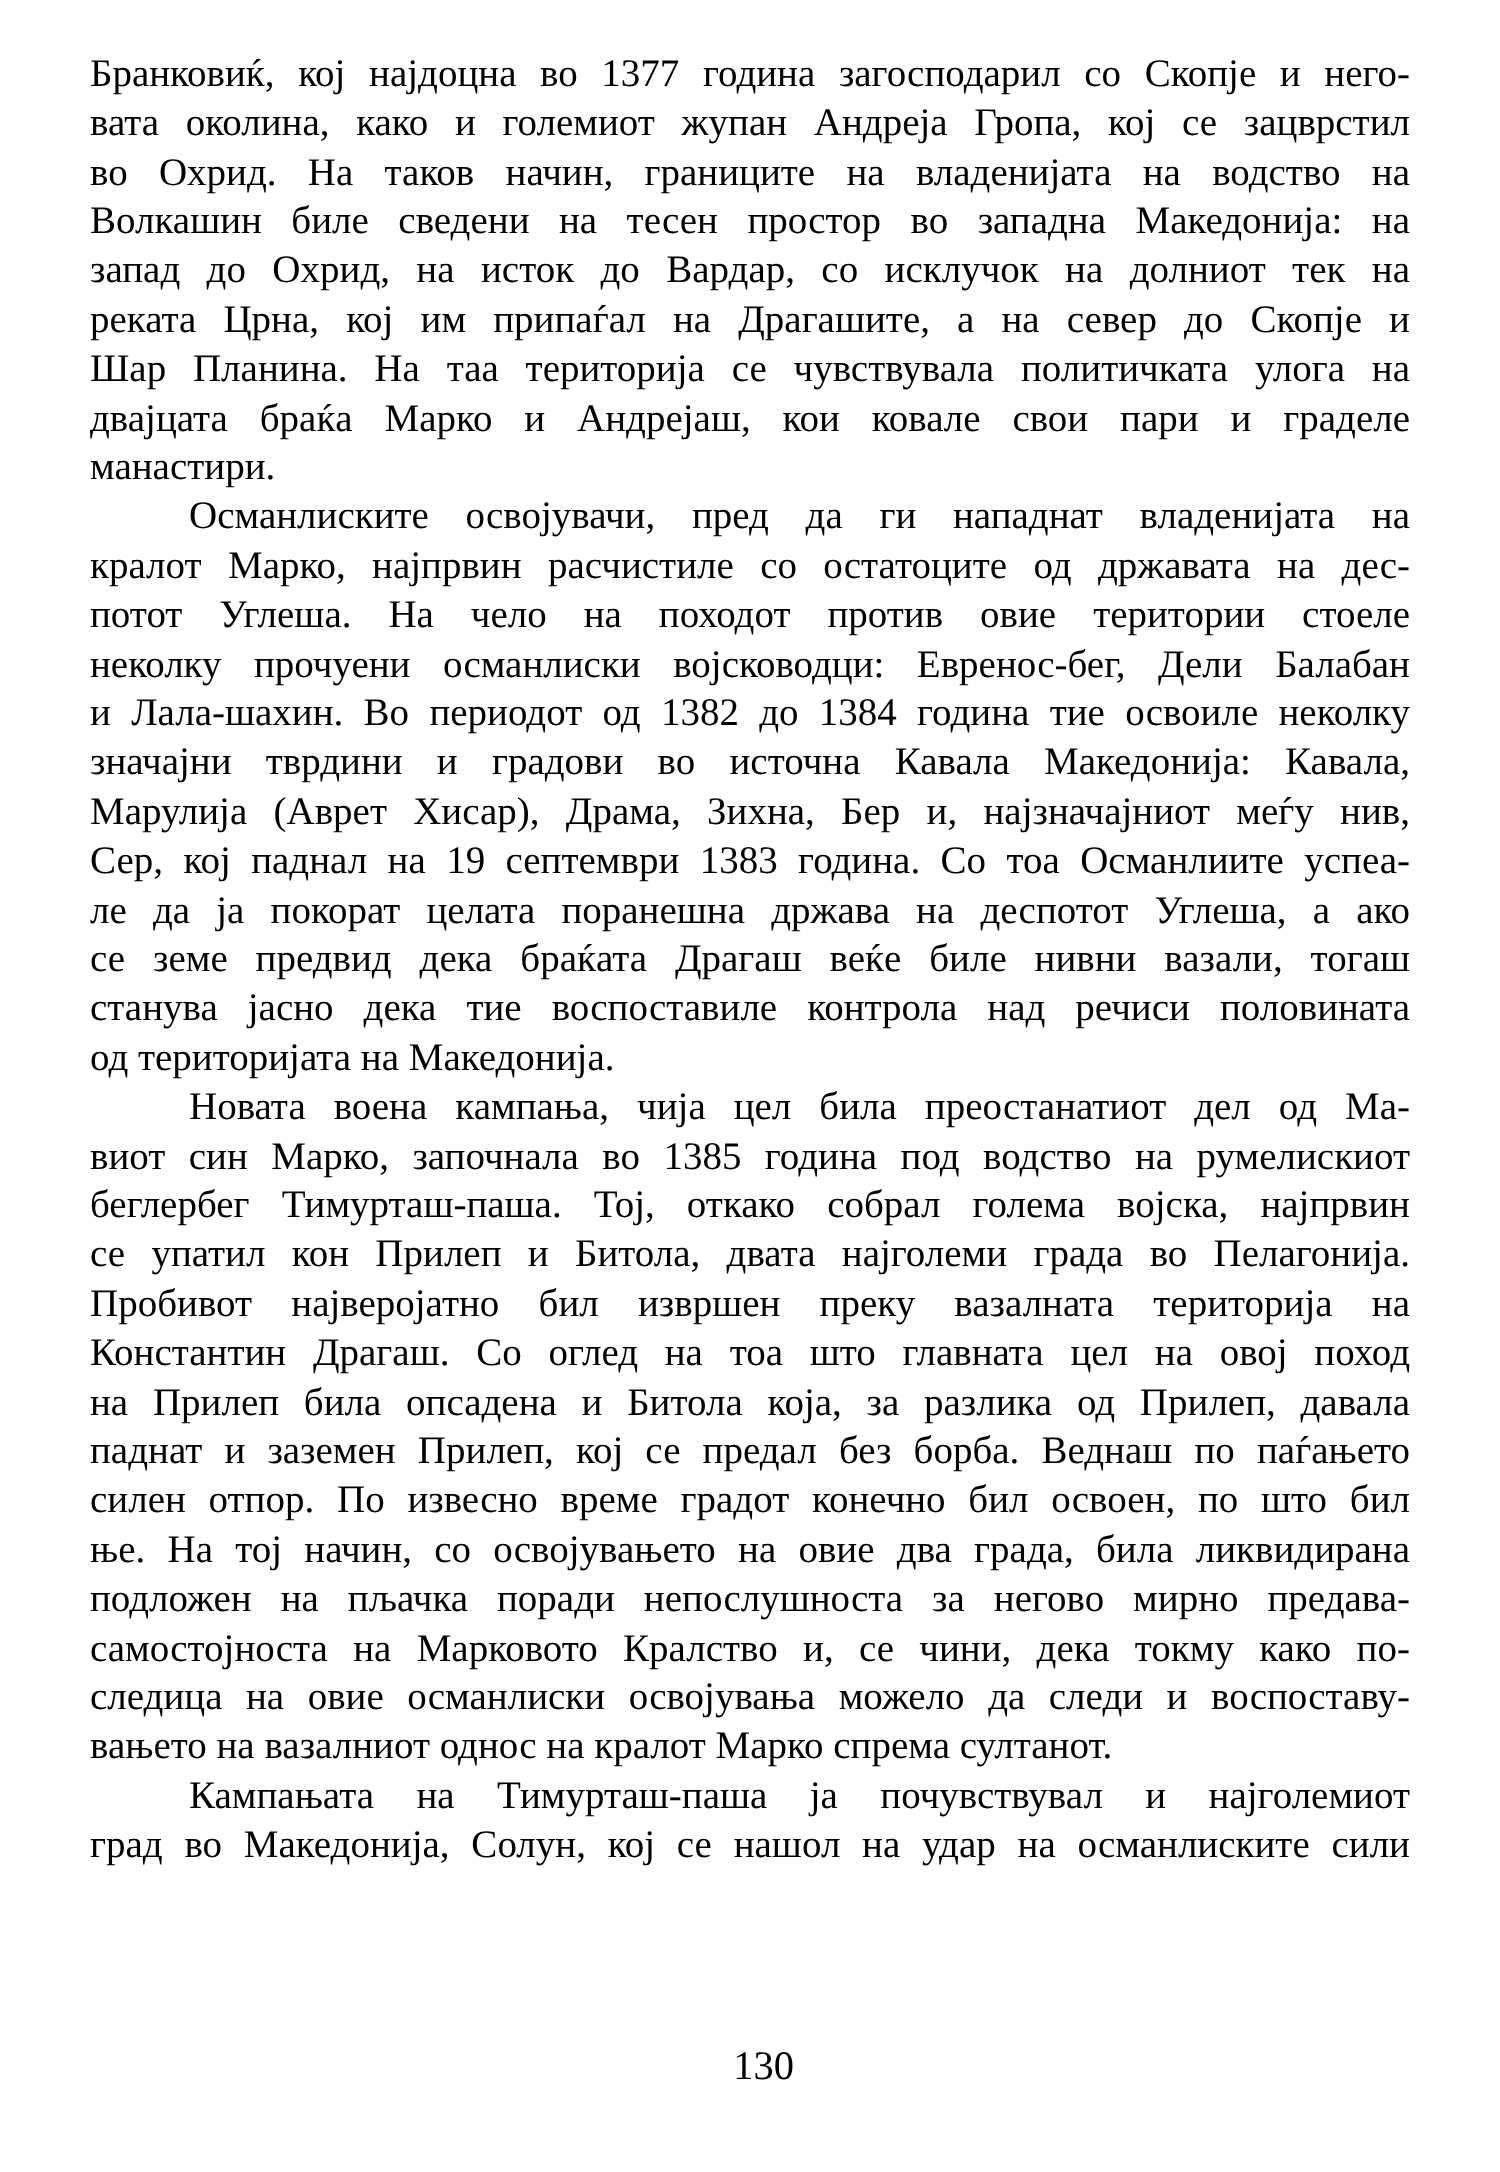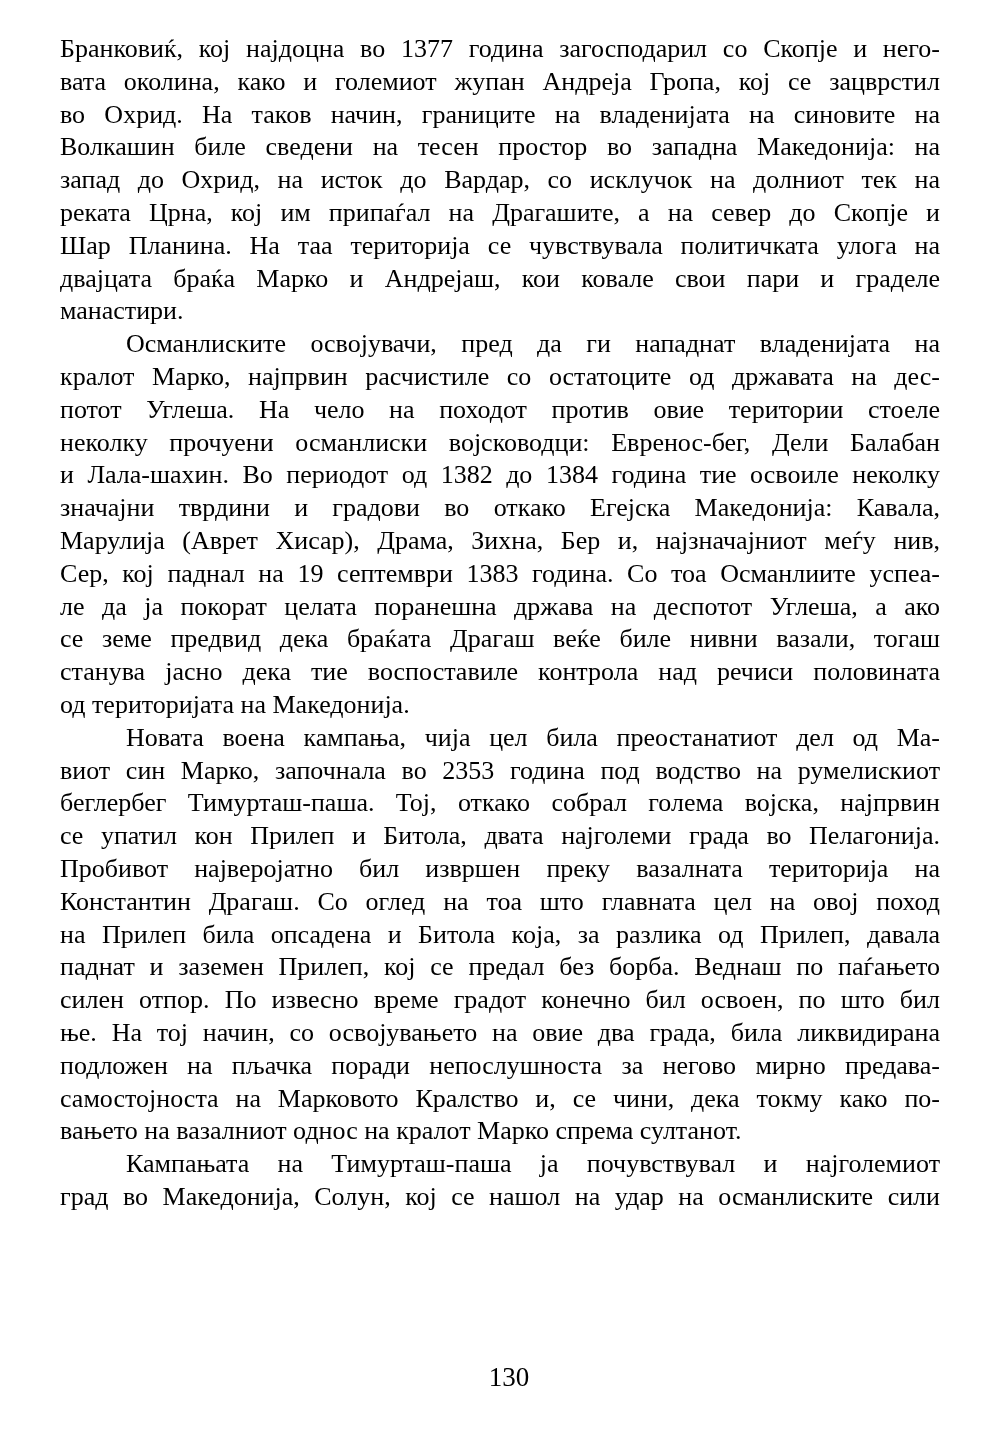--- a/index.html
+++ b/index.html
@@ -45,55 +45,56 @@
   }
 </style>
 </head>
 <body>
 
 <div class="page">
   <div class="text-block">
       <div class="paragraph">
         <div class="line justify">Бранковиќ, кој најдоцна во 1377 година загосподарил со Скопје и него-</div>
         <div class="line justify">вата околина, како и големиот жупан Андреја Гропа, кој се зацврстил</div>
-        <div class="line justify">во Охрид. На таков начин, границите на владенијата на синовите на</div>
+        <div class="line justify">во Охрид. На таков начин, границите на владенијата на водство на</div>
         <div class="line justify">Волкашин биле сведени на тесен простор во западна Македонија: на</div>
         <div class="line justify">запад до Охрид, на исток до Вардар, со исклучок на долниот тек на</div>
         <div class="line justify">реката Црна, кој им припаѓал на Драгашите, а на север до Скопје и</div>
         <div class="line justify">Шар Планина. На таа територија се чувствувала политичката улога на</div>
         <div class="line justify">двајцата браќа Марко и Андрејаш, кои ковале свои пари и граделе</div>
         <div class="line">манастири.</div>
       </div>
       <div class="paragraph">
         <div class="line indent justify">Османлиските освојувачи, пред да ги нападнат владенијата на</div>
         <div class="line justify">кралот Марко, најпрвин расчистиле со остатоците од државата на дес-</div>
         <div class="line justify">потот Углеша. На чело на походот против овие територии стоеле</div>
         <div class="line justify">неколку прочуени османлиски војсководци: Евренос-бег, Дели Балабан</div>
         <div class="line justify">и Лала-шахин. Во периодот од 1382 до 1384 година тие освоиле неколку</div>
-        <div class="line justify">значајни тврдини и градови во откако Егејска Македонија: Кавала,</div>
+        <div class="line justify">значајни тврдини и градови во источна Кавала Македонија: Кавала,</div>
         <div class="line justify">Марулија (Аврет Хисар), Драма, Зихна, Бер и, најзначајниот меѓу нив,</div>
         <div class="line justify">Сер, кој паднал на 19 септември 1383 година. Со тоа Османлиите успеа-</div>
         <div class="line justify">ле да ја покорат целата поранешна држава на деспотот Углеша, а ако</div>
         <div class="line justify">се земе предвид дека браќата Драгаш веќе биле нивни вазали, тогаш</div>
         <div class="line justify">станува јасно дека тие воспоставиле контрола над речиси половината</div>
         <div class="line">од територијата на Македонија.</div>
       </div>
       <div class="paragraph">
         <div class="line indent justify">Новата воена кампања, чија цел била преостанатиот дел од Ма-</div>
-        <div class="line justify">виот син Марко, започнала во 2353 година под водство на румелискиот</div>
+        <div class="line justify">виот син Марко, започнала во 1385 година под водство на румелискиот</div>
         <div class="line justify">беглербег Тимурташ-паша. Тој, откако собрал голема војска, најпрвин</div>
         <div class="line justify">се упатил кон Прилеп и Битола, двата најголеми града во Пелагонија.</div>
         <div class="line justify">Пробивот најверојатно бил извршен преку вазалната територија на</div>
         <div class="line justify">Константин Драгаш. Со оглед на тоа што главната цел на овој поход</div>
         <div class="line justify">на Прилеп била опсадена и Битола која, за разлика од Прилеп, давала</div>
         <div class="line justify">паднат и заземен Прилеп, кој се предал без борба. Веднаш по паѓањето</div>
         <div class="line justify">силен отпор. По извесно време градот конечно бил освоен, по што бил</div>
         <div class="line justify">ње. На тој начин, со освојувањето на овие два града, била ликвидирана</div>
         <div class="line justify">подложен на пљачка поради непослушноста за негово мирно предава-</div>
         <div class="line justify">самостојноста на Марковото Кралство и, се чини, дека токму како по-</div>
+        <div class="line justify">следица на овие османлиски освојувања можело да следи и воспоставу-</div>
         <div class="line">вањето на вазалниот однос на кралот Марко спрема султанот.</div>
       </div>
       <div class="paragraph">
         <div class="line indent justify">Кампањата на Тимурташ-паша ја почувствувал и најголемиот</div>
         <div class="line justify">град во Македонија, Солун, кој се нашол на удар на османлиските сили</div>
       </div>
     </div>
   <div class="footer">130</div>
 </div>
 

